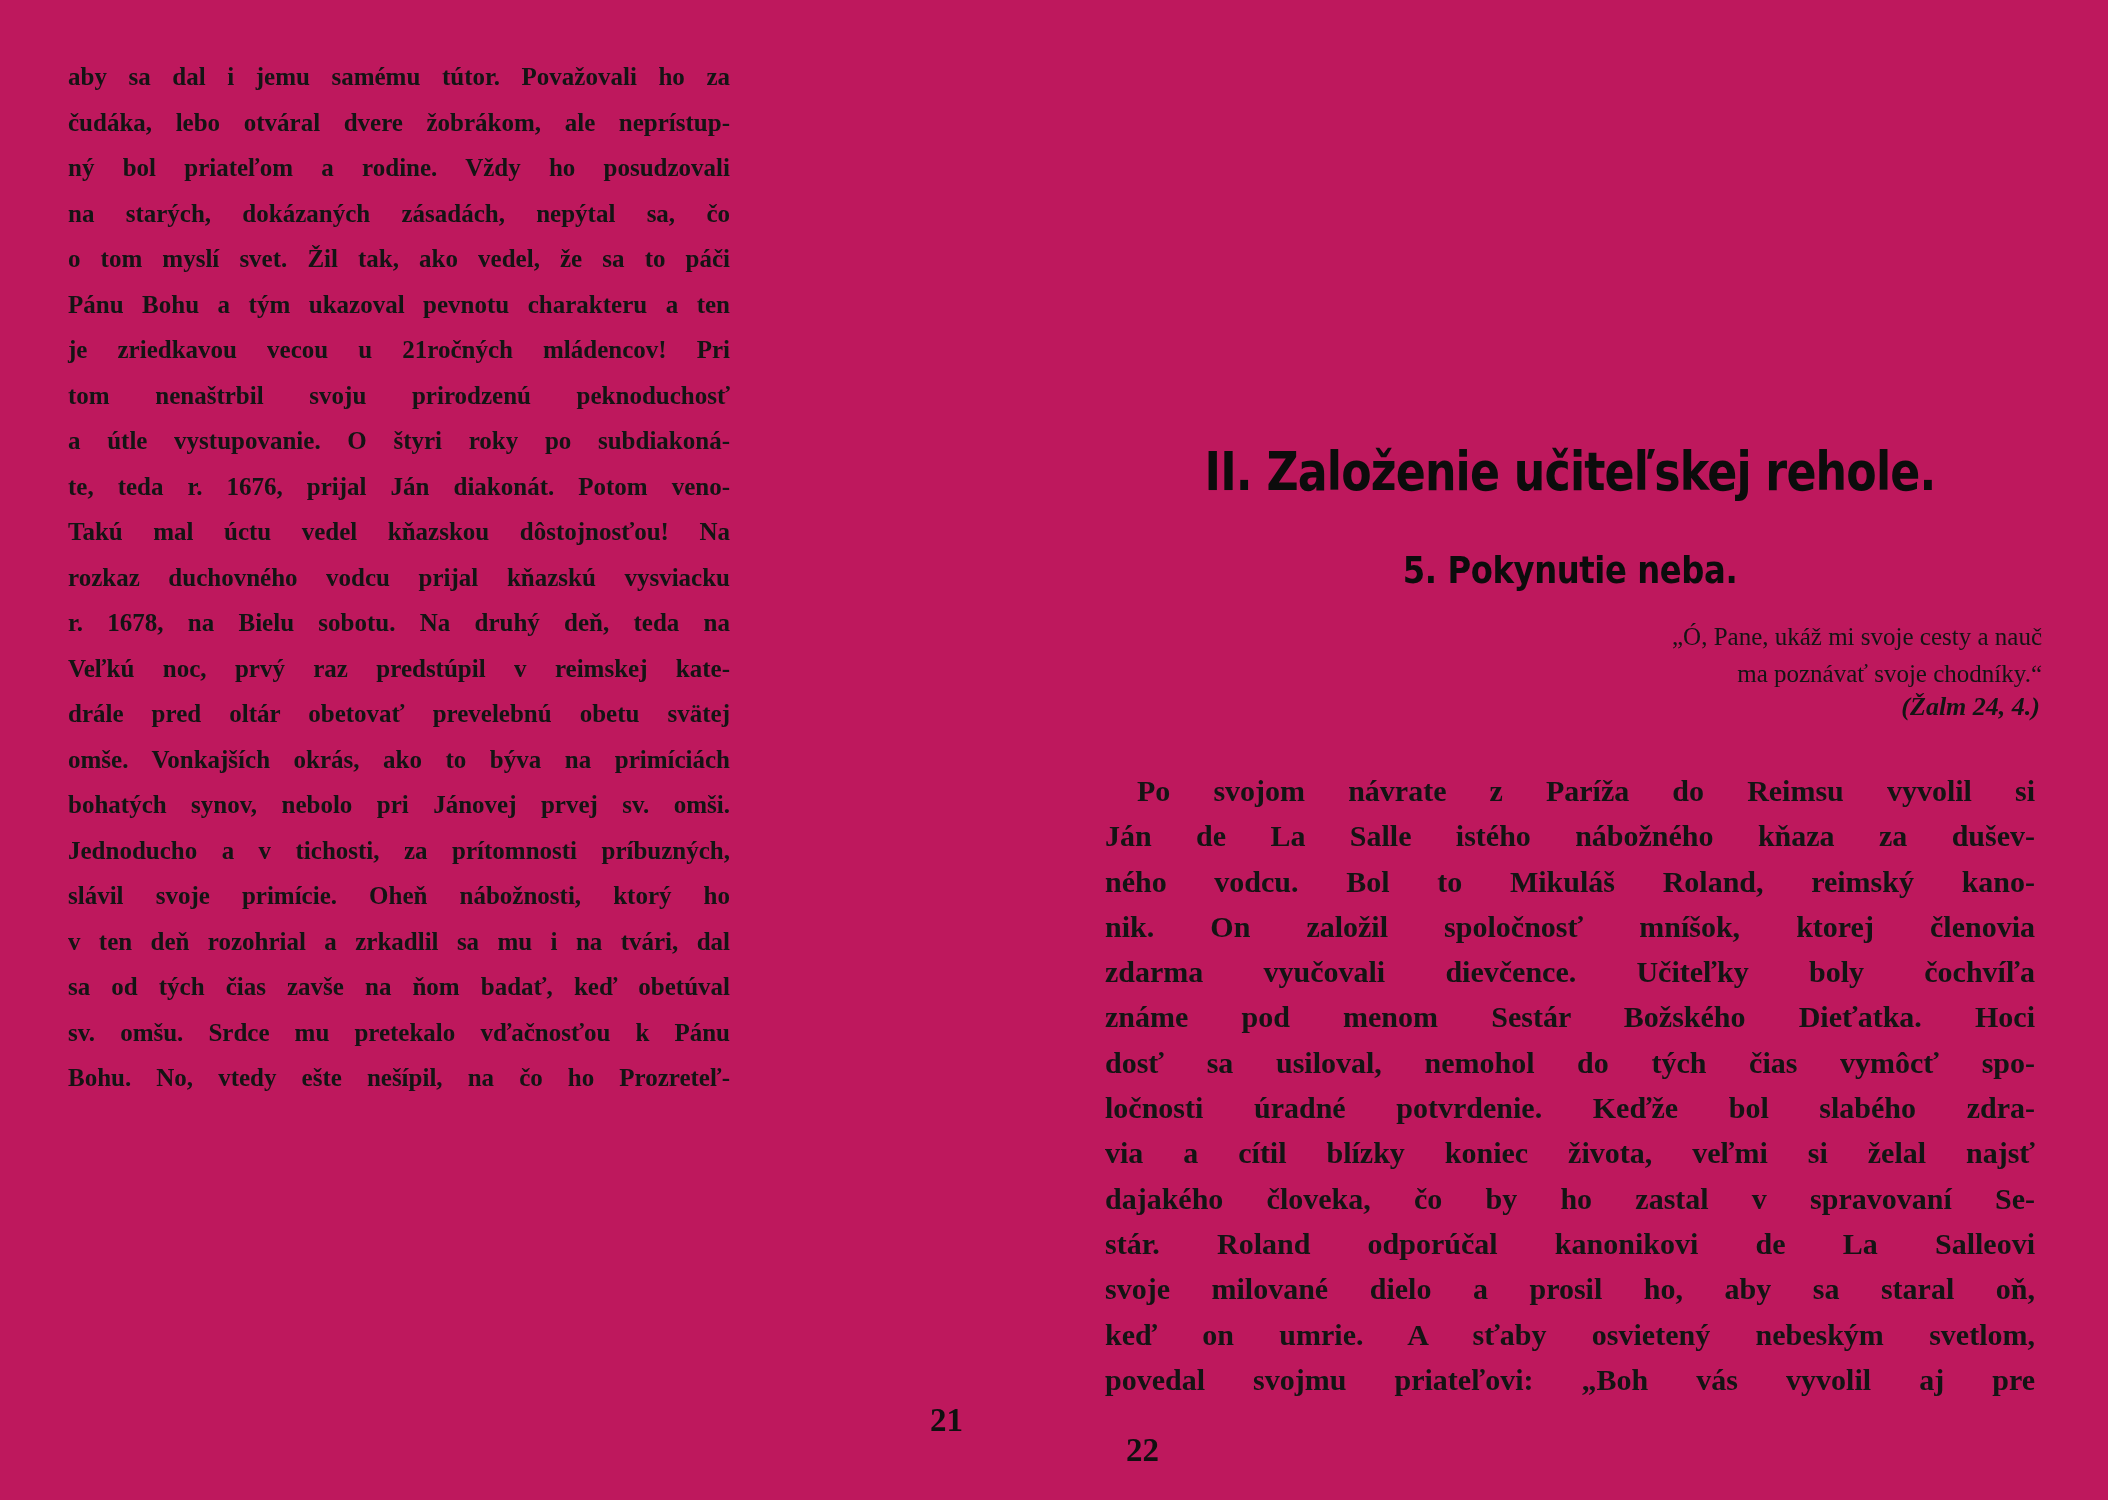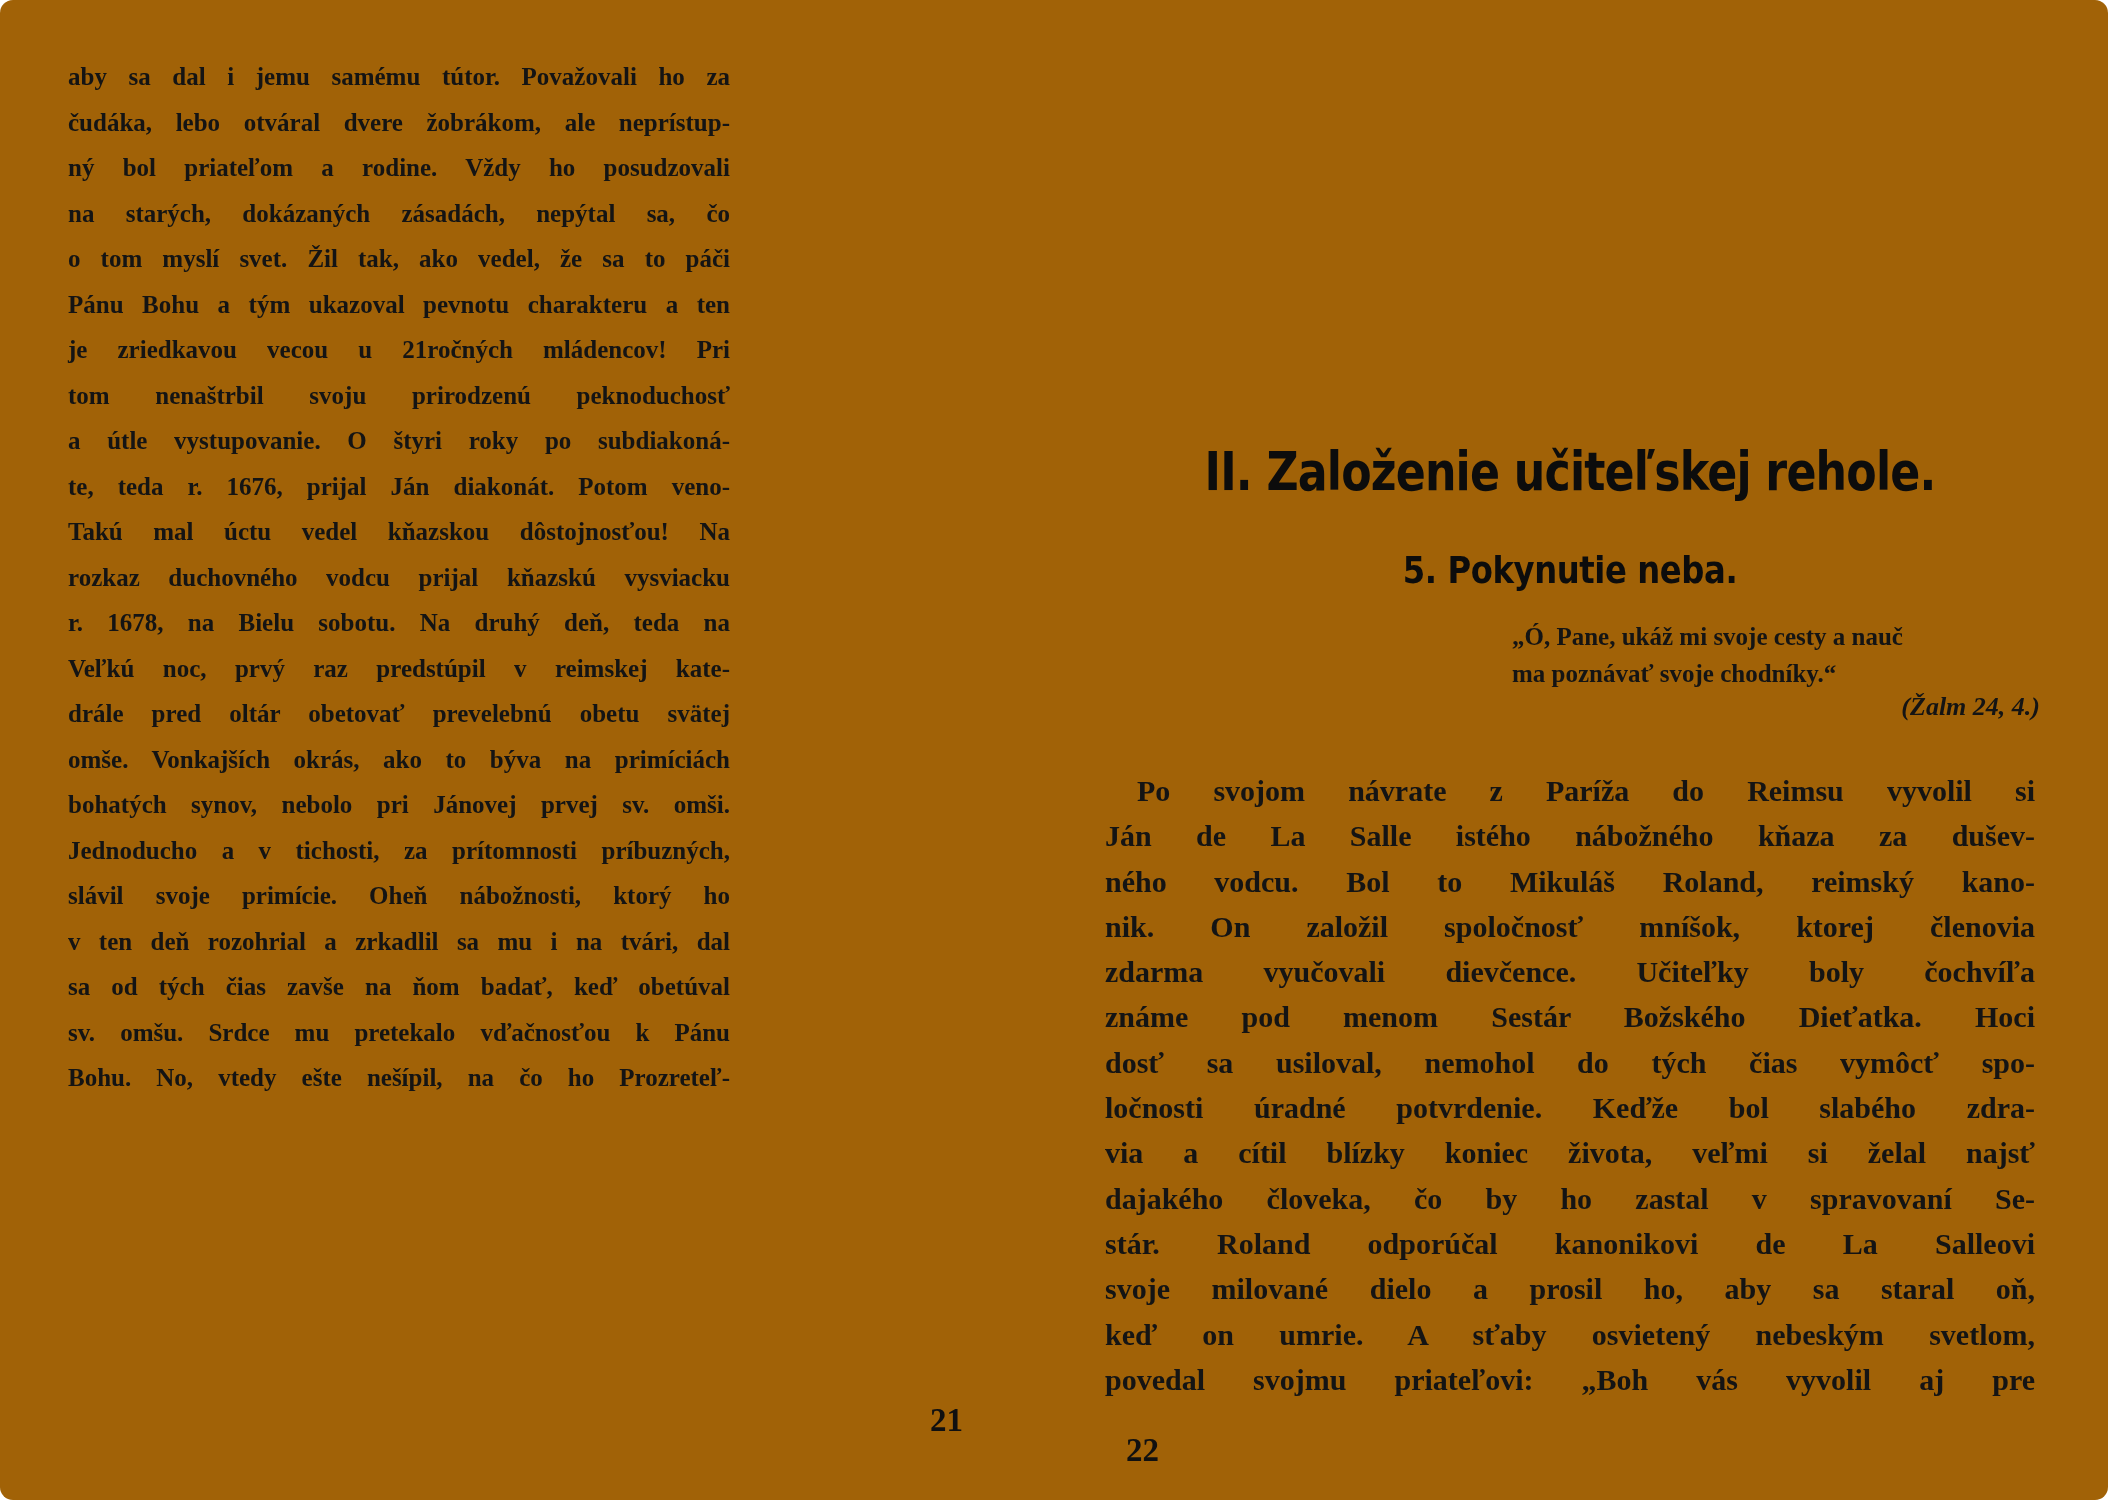--- a/index.html
+++ b/index.html
@@ -6,23 +6,22 @@
   body {
     width: 2108px; height: 1500px;
     background: #ffffff;
     font-family: "Liberation Serif", serif;
     position: relative;
     overflow: hidden;
   }
   .stage {
     position: absolute; left: 0; top: 0;
     width: 2108px; height: 1500px;
-    background: #a16207;
+    background: #be185d;
     color: #161616;
-    border-radius: 13px;
   }
   .page { position: absolute; top: 0; height: 1500px; }
   .page-left  { left: 0;    width: 1050px; }
   .page-right { left: 1050px; width: 1058px; }
 
   
   .text-block { position: absolute; }
   .text-block .line {
     font-weight: bold;
     text-align: justify;
@@ -73,24 +72,24 @@
     transform: scaleX(0.85);
     transform-origin: 50% 50%;
     white-space: nowrap;
   }
 
   
   .epigraph {
     position: absolute; left: 462px; top: 618px; width: 530px;
   }
   .epigraph .line {
-    font-weight: bold;
+    font-weight: normal;
     font-size: 25px;
     line-height: 37px;
-    text-align: left;
+    text-align: right;
     color: #141414;
   }
   .epigraph .citation {
     margin-top: 0;
     padding-right: 2px;
     text-align: right;
     font-style: italic;
     font-weight: bold;
     font-size: 26px;
     color: #141414;

